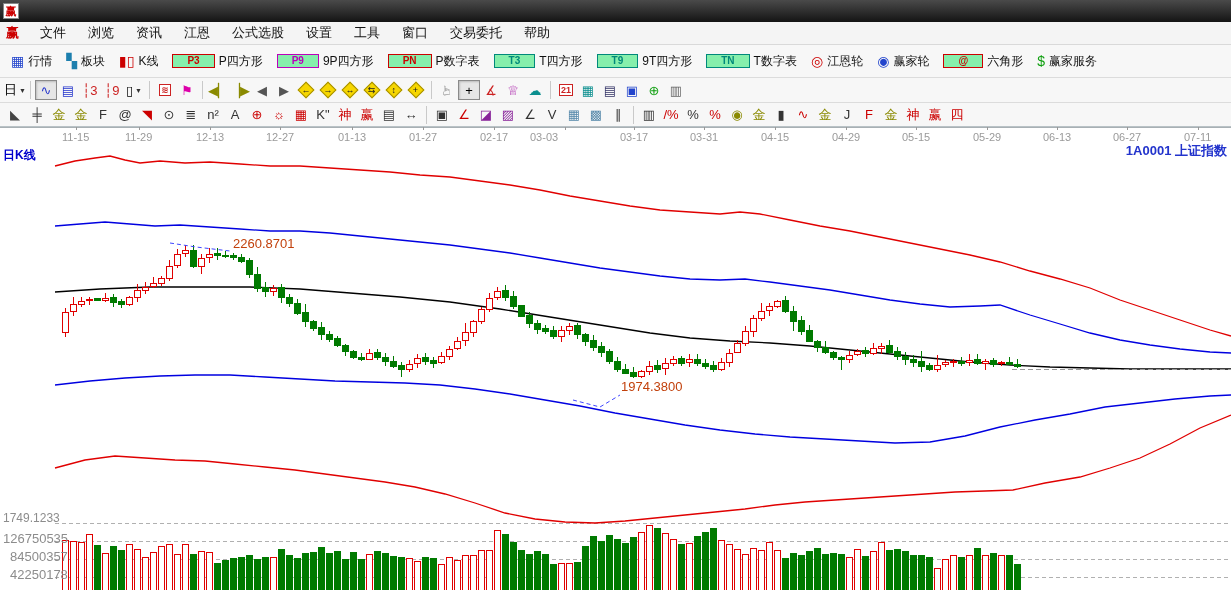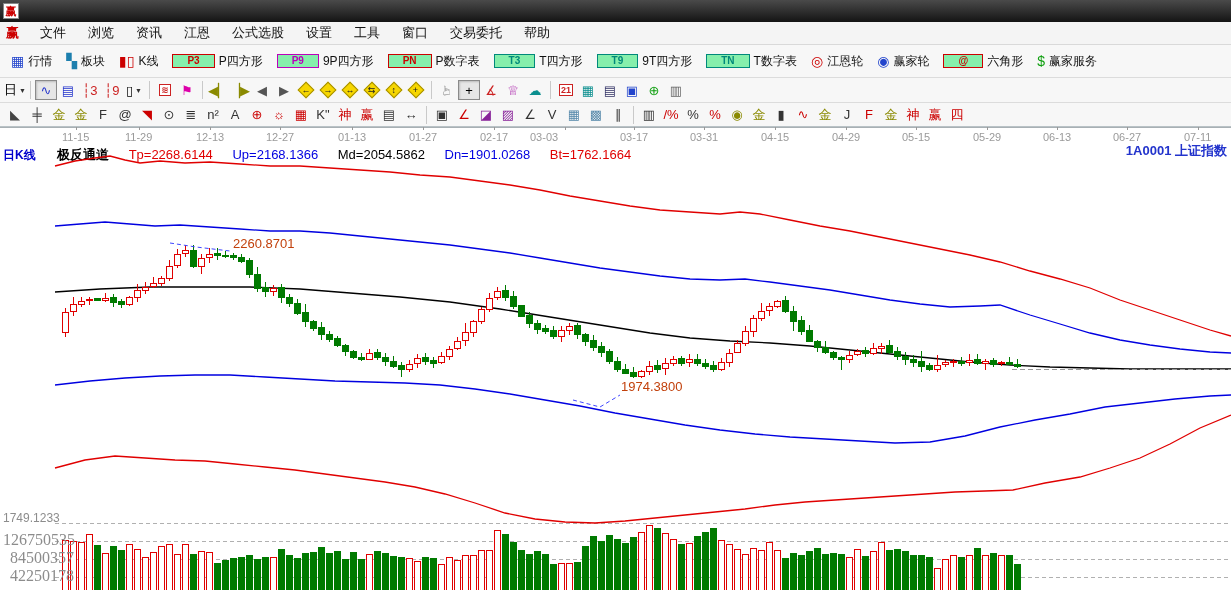--- a/index.html
+++ b/index.html
@@ -47,21 +47,21 @@
   .date-label { position:absolute; top:4px; font-size:11px; color:#9a9a9a; }
   .date-tick { position:absolute; top:0; width:1px; height:3px; background:#999; }
   .kline-label { position:absolute; left:3px; top:20px; color:#0000cc; font-size:12px; font-weight:bold; }
   .chan-info { position:absolute; left:57px; top:19px; font-size:13px; white-space:nowrap; }
   .chan-info span { margin-right:16px; }
   .chan-name { color:#000; font-weight:bold; margin-right:22px; }
   .c-red { color:#e00000; } .c-blue { color:#0000e0; } .c-black { color:#000; }
   .sym-label { position:absolute; right:4px; top:15px; color:#2233cc; font-size:13px; font-weight:bold; }
   .ann { position:absolute; color:#c2410c; font-size:13px; }
   .price-left { position:absolute; left:3px; top:384px; color:#8c8c8c; font-size:12px; }
-  .vol-label { position:absolute; color:#8c8c8c; font-size:16px;font-family:Liberation Serif, serif; }
+  .vol-label { position:absolute; color:#8c8c8c; font-size:13px; }
   #chart-svg { position:absolute; left:0; top:13px; }
 </style>
 </head>
 <body>
 
 <div id="app">
 
   <div class="titlebar">
     <span class="tb-logo">赢</span>
   </div>
@@ -412,28 +412,20 @@
         <span class="date-label" style="left: 1043px; text-align: right;">06-13</span>
         <span class="date-tick" style="left: 1057px;"></span>
         <span class="date-label" style="left: 1113px;">06-27</span>
         <span class="date-tick" style="left: 1127px;"></span>
         <span class="date-label" style="left: 1184px;">07-11</span>
         <span class="date-tick" style="left: 1198px;"></span>
       </div>
 
     <span class="kline-label">日K线</span>
 
-    <div class="chan-info">
-      <span class="chan-name">极反通道</span>
-      <span class="c-red">Tp=2268.6144</span>
-      <span class="c-blue">Up=2168.1366</span>
-      <span class="c-black">Md=2054.5862</span>
-      <span class="c-blue">Dn=1901.0268</span>
-      <span class="c-red">Bt=1762.1664</span>
-    </div>
 
     <span class="sym-label">1A0001  上证指数</span>
 
     <svg id="chart-svg" width="1231" height="450" viewBox="0 140 1231 450">
         <line x1="55" y1="523" x2="1231" y2="523" stroke="#b0b0b0" stroke-width="1" stroke-dasharray="4,3" shape-rendering="crispEdges"></line>
         <line x1="55" y1="541" x2="1231" y2="541" stroke="#b0b0b0" stroke-width="1" stroke-dasharray="4,3" shape-rendering="crispEdges"></line>
         <line x1="55" y1="559" x2="1231" y2="559" stroke="#b0b0b0" stroke-width="1" stroke-dasharray="4,3" shape-rendering="crispEdges"></line>
         <line x1="55" y1="577" x2="1231" y2="577" stroke="#b0b0b0" stroke-width="1" stroke-dasharray="4,3" shape-rendering="crispEdges"></line>
         <polyline points="55,166 75,161 95,158 110,156 125,160 140,163 160,161 185,163 210,162 240,164 270,166 300,166 330,168 360,170 390,172 420,175 450,177 480,181 510,185 540,190 570,196 600,201 630,206 660,210 690,212 720,214 740,212 760,214 790,220 820,226 850,231 880,237 910,243 940,249 970,255 1000,262 1030,271 1060,279 1090,288 1120,300 1150,310 1180,320 1210,330 1231,336" fill="none" stroke="#e00000" stroke-width="1.3"></polyline>
         <polyline points="55,226 80,224 105,222 130,224 155,226 180,225 210,227 240,229 270,231 300,231 330,233 360,236 390,239 420,242 450,245 480,249 510,253 540,258 570,263 600,268 630,272 660,276 690,279 720,280 745,279 770,282 800,286 830,290 860,295 890,300 920,304 950,307 980,306 1000,305 1030,315 1060,324 1090,333 1120,340 1150,345 1180,349 1210,352 1231,353" fill="none" stroke="#0000e0" stroke-width="1.3"></polyline>

